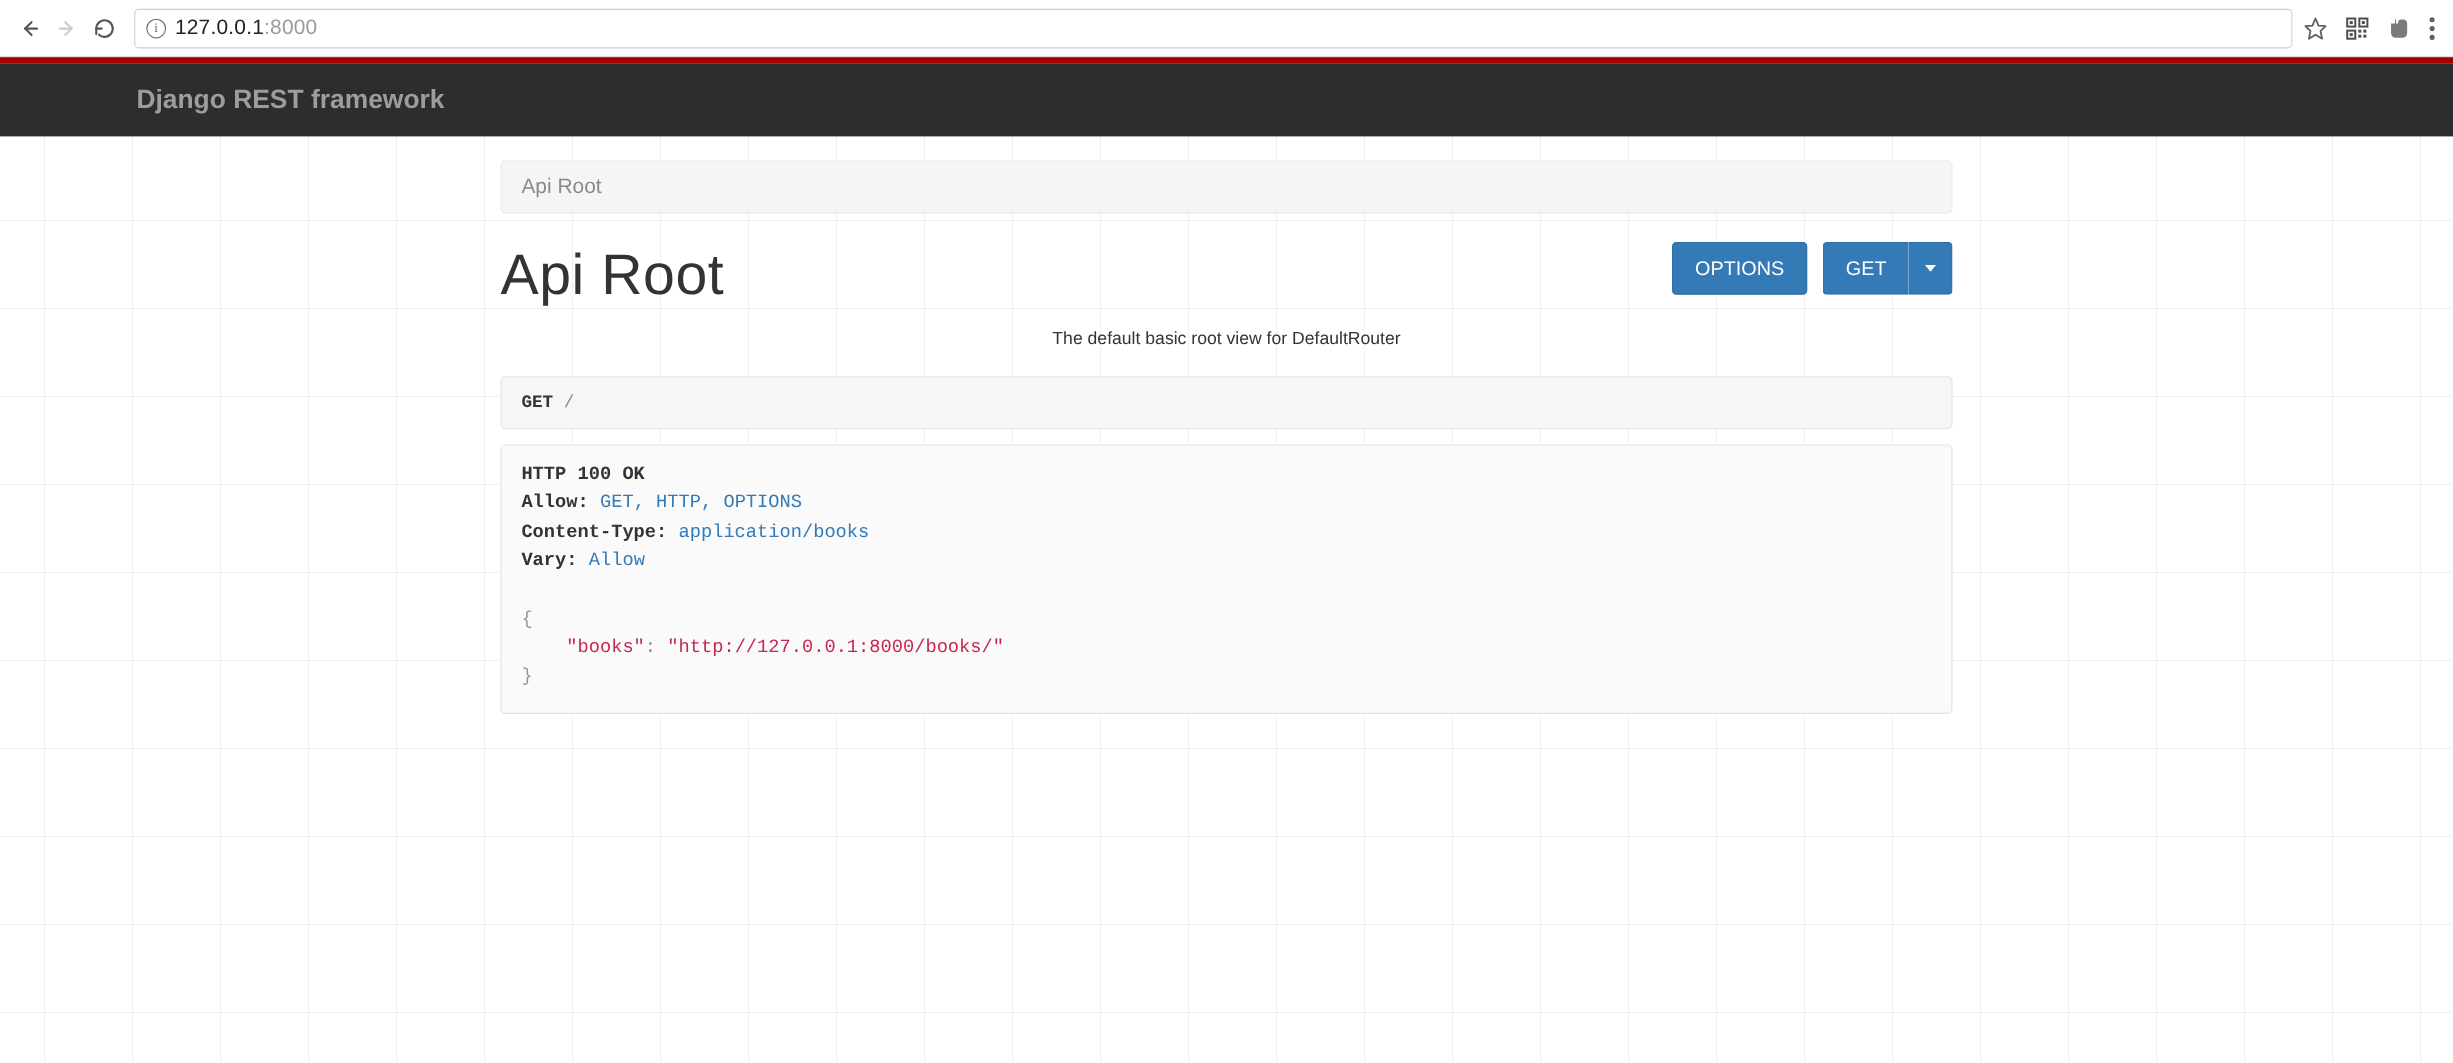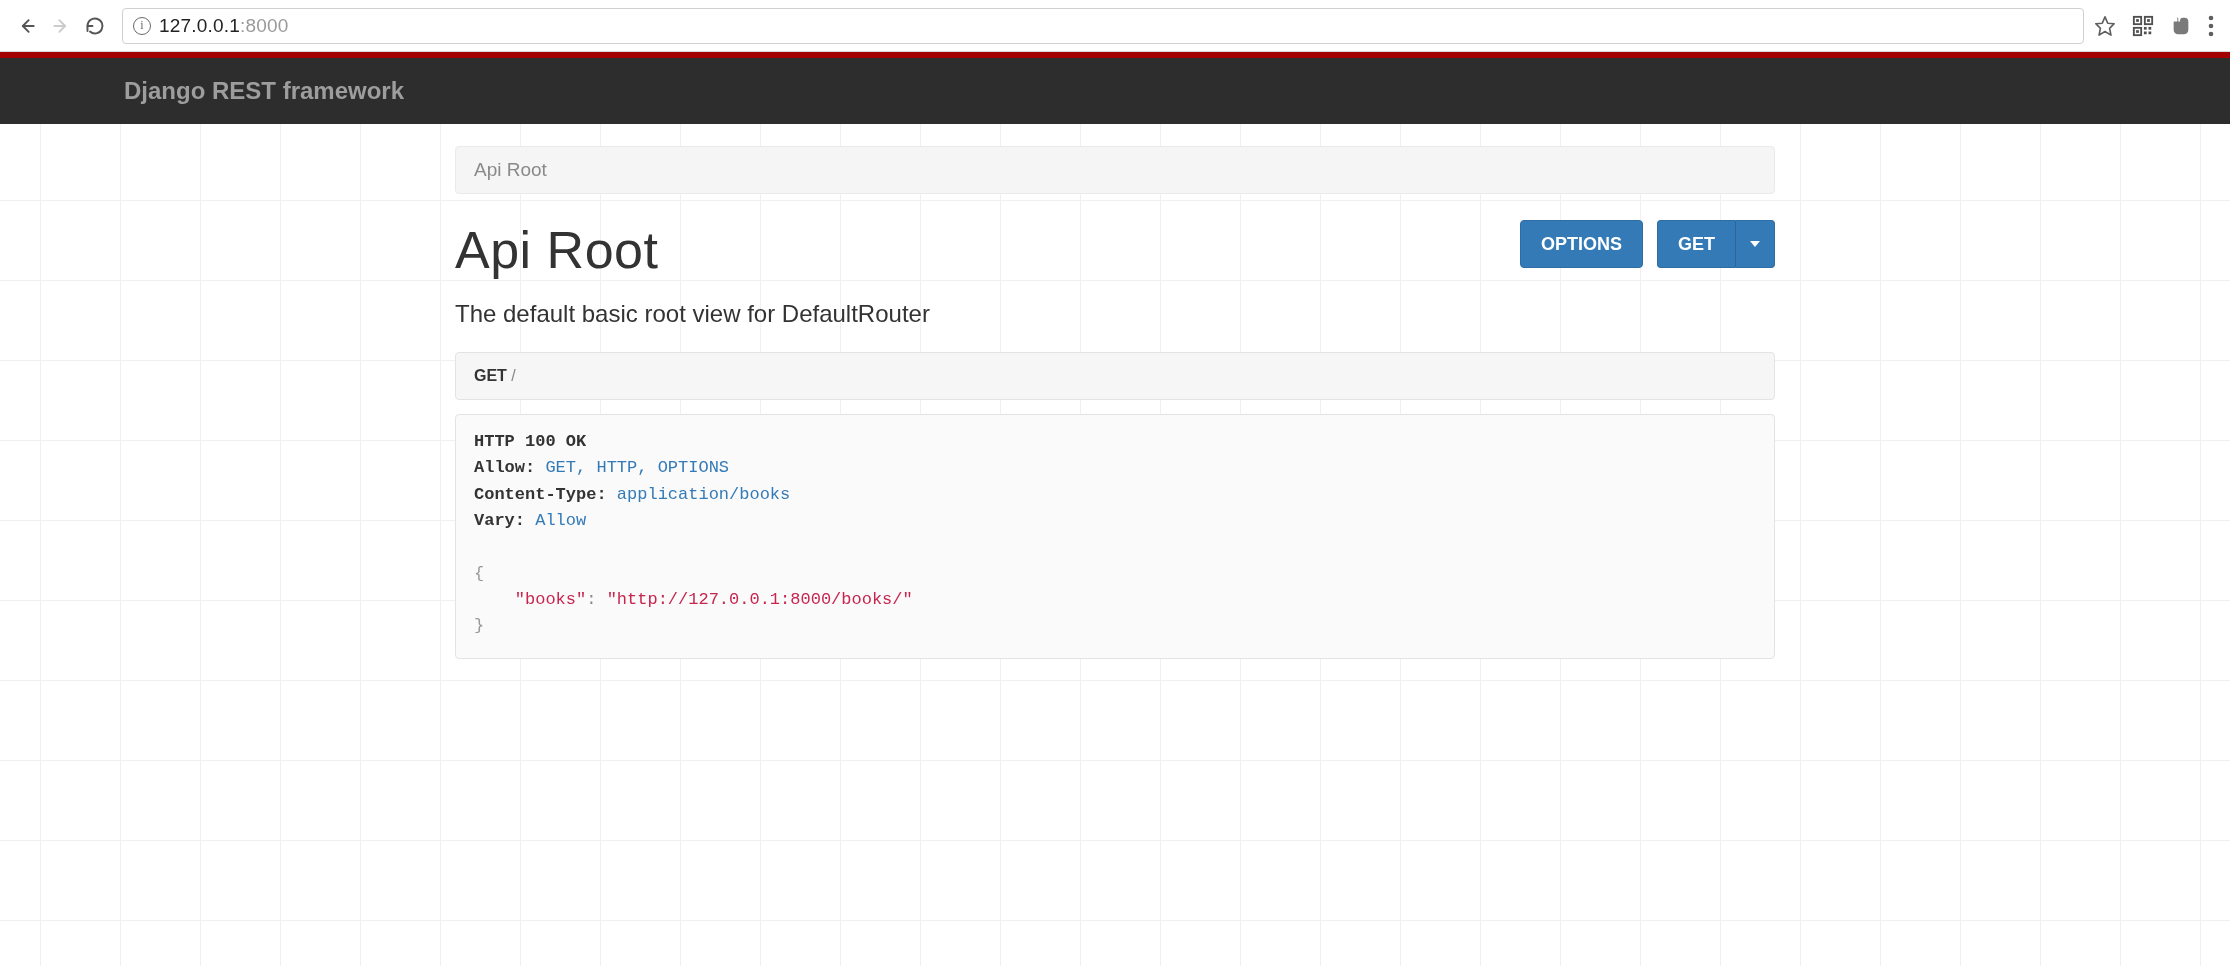--- a/index.html
+++ b/index.html
@@ -46,41 +46,41 @@
     margin: 22px 0 0 0; background: #f5f5f5; border: 1px solid #eaeaea; border-radius: 4px;
     padding: 12px 18px;
   }
   .breadcrumb a { color: #8a8a8a; font-size: 19px; text-decoration: none; }
 
   
   .head-row { display: flex; align-items: flex-start; justify-content: space-between; margin-top: 26px; }
   .head-row h1 { font-size: 52px; font-weight: 200; color: #333; letter-spacing: 0.5px; }
   .btn-group { display: flex; gap: 14px; }
   .btn {
-    background: #337ab7; color: #fff; font-size: 18px; font-weight: 700;
+    background: #337ab7; color: #fff; font-size: 18px; font-weight: 400;
     padding: 10px 20px; border: 1px solid #2e6da4; border-radius: 4px; cursor: pointer;
     display: inline-flex; align-items: center; height: 48px;
   }
   .btn-split { display: inline-flex; }
   .btn-split .btn.left { border-top-right-radius: 0; border-bottom-right-radius: 0; border-right: none; }
   .btn-split .btn.caret {
     border-top-left-radius: 0; border-bottom-left-radius: 0; padding: 10px 14px;
     border-left: 1px solid #2b669a;
   }
   .caret-down {
     width: 0; height: 0; border-left: 5px solid transparent; border-right: 5px solid transparent;
     border-top: 6px solid #fff; display: inline-block;
   }
 
-  .description { margin-top: 20px; font-size: 24px; color: #333; }
+  .description { margin-top: 20px; font-size: 16px; color: #333; text-align: center; }
 
   
   .req-bar {
     margin-top: 24px; background: #f6f6f6; border: 1px solid #e3e3e3; border-radius: 4px;
-    padding: 14px 18px; font-family: Liberation Sans, sans-serif; font-size: 16px;
+    padding: 14px 18px; font-family: Liberation Mono, monospace; font-size: 16px;
   }
   .req-bar b { font-weight: 700; color: #333; }
   .req-bar .path { color: #888; }
 
   
   .resp-box {
     margin-top: 14px; background: #fafafa; border: 1px solid #e3e3e3; border-radius: 4px;
     padding: 14px 18px 18px 18px;
     font-family: Menlo, Consolas, "Courier New", monospace; font-size: 17px; line-height: 1.55;
     color: #333; white-space: pre;

